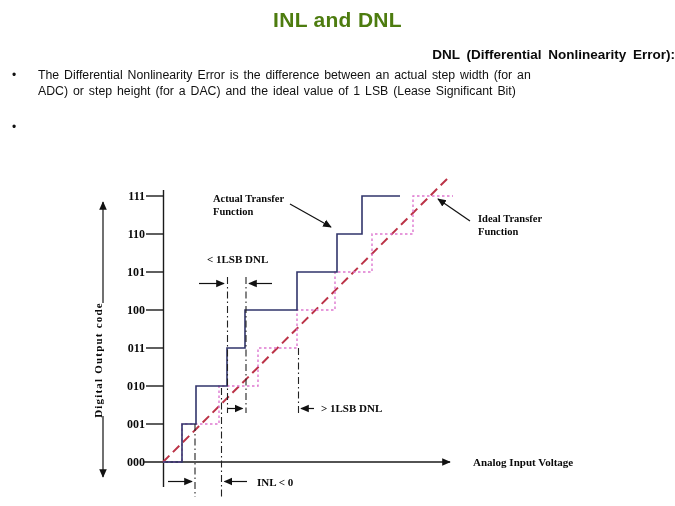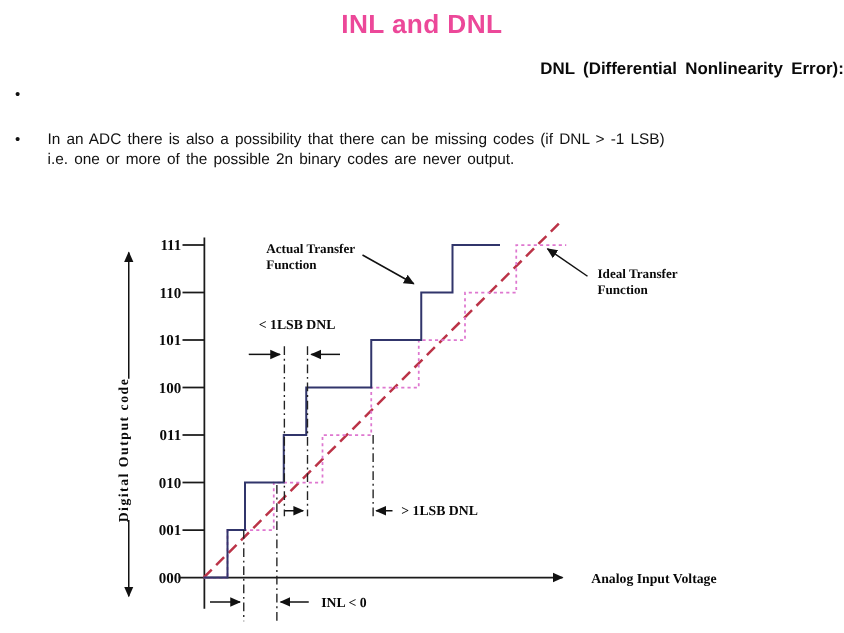--- a/index.html
+++ b/index.html
@@ -1,20 +1,20 @@
 <!DOCTYPE html>
 <html><head>
 <meta charset="utf-8">
 <style>
   html,body{margin:0;padding:0;background:#ffffff;}
   body{width:675px;height:506px;position:relative;overflow:hidden;
        font-family:"Liberation Sans","DejaVu Sans",sans-serif;color:#111;}
   .slide{position:absolute;inset:0;}
   .title{margin:8px 0 12px 0;text-align:center;font-size:21px;font-weight:bold;
-         letter-spacing:.3px;color:#ec4899;}
+         letter-spacing:.3px;color:#4d7c0f;}
   .heading{margin:14px 0 0 8px;font-size:13.5px;font-weight:bold;line-height:17px;
            word-spacing:3px;color:#0a0a0a;text-align:right;}
   .bullet{display:flex;margin:4px 0 0 12px;}
   .bullet.second{margin-top:20px;}
   .dot{width:26px;flex:0 0 26px;font-size:12px;line-height:16px;}
   .btext{font-size:12.3px;line-height:16px;word-spacing:1.5px;max-width:632px;}
   svg{position:absolute;left:0;top:0;}
   svg text{font-family:"Liberation Serif","DejaVu Serif",serif;font-weight:bold;fill:#0a0a0a;}
   .codelbl{font-size:12px;}
   .anno{font-size:10.5px;}
@@ -31,28 +31,28 @@
 <body>
 
 <div class="slide">
 
   <h1 class="title">INL and DNL</h1>
 
   <div class="heading">DNL (Differential Nonlinearity Error):</div>
 
   <div class="bullet">
     <span class="dot">•</span>
+    <div class="btext">
+      <div>The Differential Nonlinearity Error is the difference between an actual step width (for an</div>
+      <div>ADC) or step height (for a DAC) and the ideal value of 1 LSB (Lease Significant Bit)</div>
+    </div>
   </div>
 
   <div class="bullet second">
     <span class="dot">•</span>
-    <div class="btext">
-      <div>In an ADC there is also a possibility that there can be missing codes (if DNL &gt; -1 LSB)</div>
-      <div>i.e. one or more of the possible 2n binary codes are never output.</div>
-    </div>
   </div>
 
   <svg width="675" height="506" viewBox="0 0 675 506">
     <defs>
       <marker id="ah" markerWidth="10" markerHeight="9" refX="7.8" refY="4.5" orient="auto" markerUnits="userSpaceOnUse">
         <path d="M0,0.7 L8.6,4.5 L0,8.3 Z" fill="#111"></path>
       </marker>
     </defs>
 
     <line class="dim" x1="103" y1="303" x2="103" y2="202" marker-end="url(#ah)"></line>

